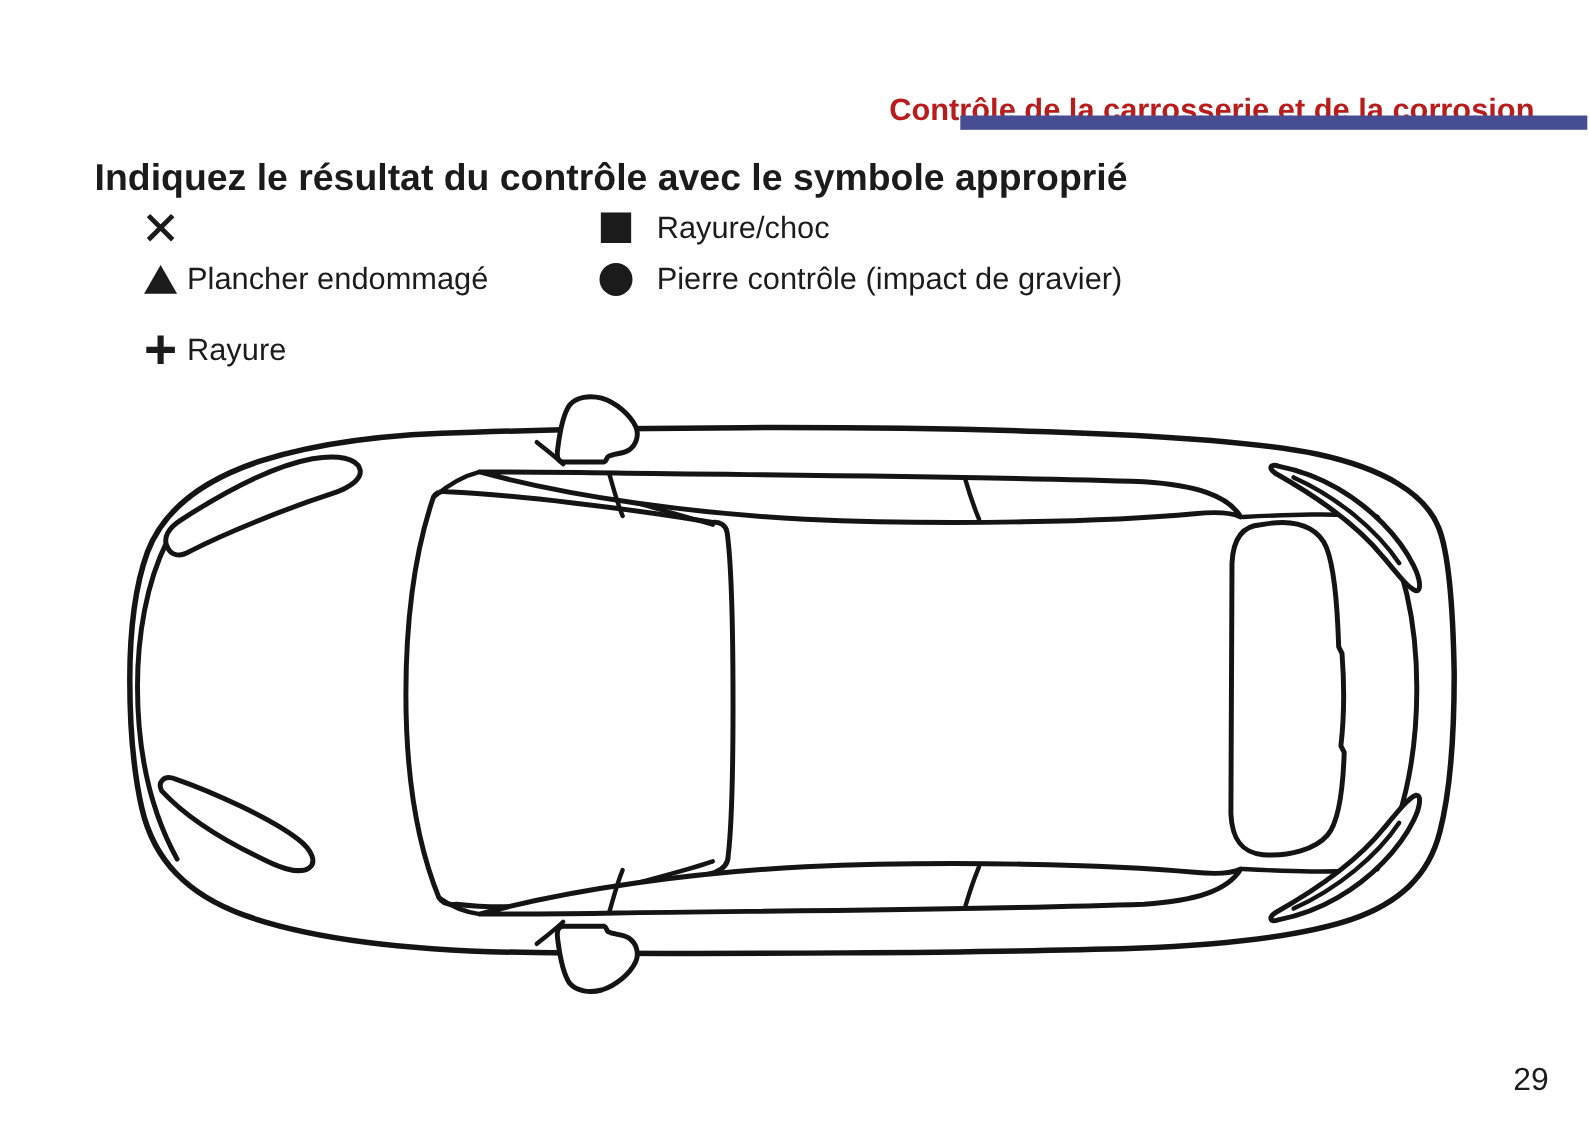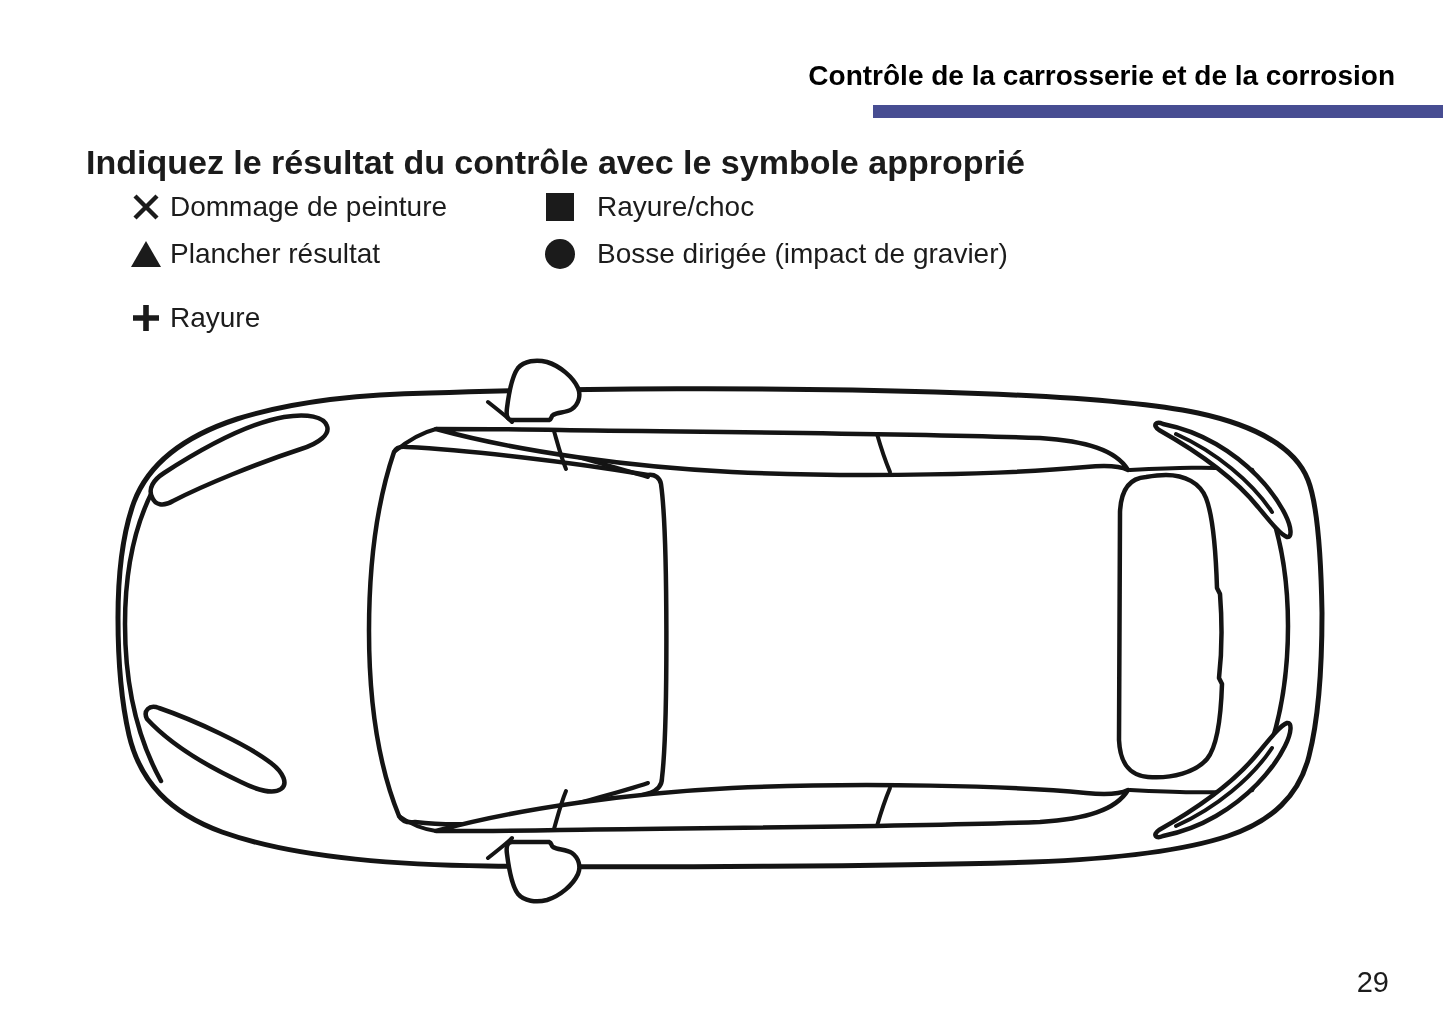--- a/index.html
+++ b/index.html
@@ -2,66 +2,65 @@
 <html><head>
 <meta charset="utf-8">
 <style>
   html,body{margin:0;padding:0;background:#ffffff;}
   body{
     width:1445px;height:1030px;position:relative;overflow:hidden;
     font-family:"Liberation Sans","DejaVu Sans",sans-serif;
     color:#1c1c1c;
   }
   .page-title{
-    position:absolute;top:60px;right:50px;
-    font-size:28px;font-weight:bold;color:#000000;white-space:nowrap;
+    position:absolute;top:84px;right:50px;
+    font-size:28px;font-weight:bold;color:#b91c1c;white-space:nowrap;
   }
   .title-bar{
     position:absolute;top:105px;left:873px;width:570px;height:13px;
     background:#474D92;
   }
   .subtitle{
     position:absolute;top:143px;left:86px;
     font-size:34px;font-weight:bold;color:#1b1b1b;white-space:nowrap;
   }
   .legend-item{
     position:absolute;display:flex;align-items:center;height:32px;white-space:nowrap;
   }
   .legend-item .sym{width:32px;height:32px;display:flex;align-items:center;justify-content:center;flex:0 0 32px;}
   .legend-item .lbl{font-size:28px;color:#1c1c1c;}
   .col-left .lbl{margin-left:8px;}
   .col-right .lbl{margin-left:21px;}
   #car-diagram{position:absolute;left:0;top:0;width:1445px;height:1030px;}
   .page-number{
-    position:absolute;top:966px;right:56px;
+    position:absolute;top:966px;right:37px;
     font-size:29px;color:#1c1c1c;
   }
 </style>
 </head>
 <body>
 
 <div class="page-title">Contrôle de la carrosserie et de la corrosion</div>
 <div class="title-bar"></div>
 <div class="subtitle">Indiquez le résultat du contrôle avec le symbole approprié</div>
 
 <div class="legend-item col-left" style="left:130px;top:191px;">
   <span class="sym">
     <svg width="30" height="30" viewBox="0 0 30 30">
         <path d="M4 4 L26 26 M26 4 L4 26" stroke="#1b1b1b" stroke-width="4.4" fill="none"></path>
       </svg>
   </span>
-  <span class="lbl">Dommage de peinture</span>
 </div>
 <div class="legend-item col-left" style="left:130px;top:238px;">
   <span class="sym">
     <svg width="32" height="30" viewBox="0 0 32 30">
         <path d="M16 2 L31 28 L1 28 Z" fill="#1b1b1b"></path>
       </svg>
   </span>
-  <span class="lbl">Plancher résultat</span>
+  <span class="lbl">Plancher endommagé</span>
 </div>
 <div class="legend-item col-left" style="left:130px;top:302px;">
   <span class="sym">
     <svg width="30" height="30" viewBox="0 0 30 30">
         <path d="M15 2 V28 M2 15 H28" stroke="#1b1b1b" stroke-width="5.6" fill="none"></path>
       </svg>
   </span>
   <span class="lbl">Rayure</span>
 </div>
 
@@ -72,21 +71,21 @@
       </svg>
   </span>
   <span class="lbl">Rayure/choc</span>
 </div>
 <div class="legend-item col-right" style="left:544px;top:238px;">
   <span class="sym">
     <svg width="32" height="32" viewBox="0 0 32 32">
         <circle cx="16" cy="16" r="15" fill="#1b1b1b"></circle>
       </svg>
   </span>
-  <span class="lbl">Bosse dirigée (impact de gravier)</span>
+  <span class="lbl">Pierre contrôle (impact de gravier)</span>
 </div>
 
 <svg id="car-diagram" viewBox="0 0 1445 1030" fill="none" stroke="#141414" stroke-linecap="round" stroke-linejoin="round">
 
   <path stroke-width="5" fill="#ffffff" d="M 430 393
            C 570 388 780 387 935 392
            C 1040 395 1140 401 1198 413
            C 1258 426 1296 449 1308 480
            C 1317 503 1321 553 1322 613
            C 1322 670 1318 721 1309 756

